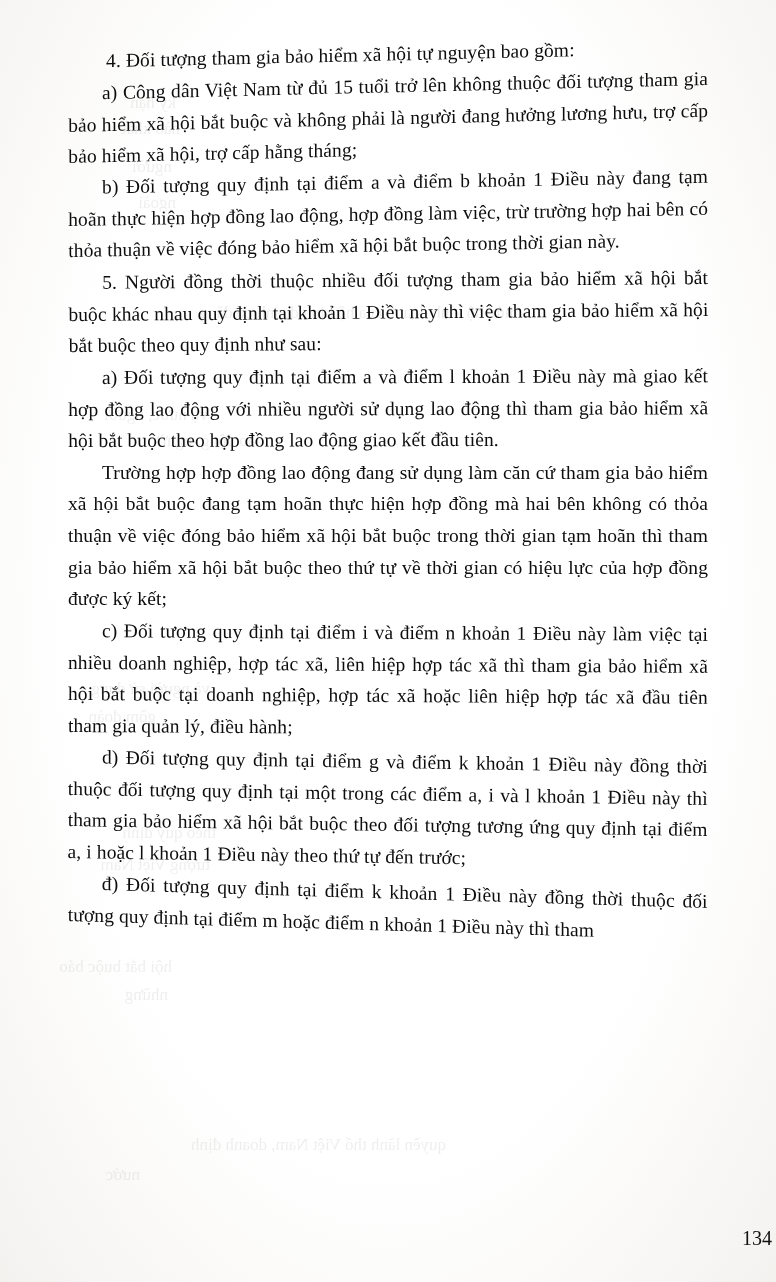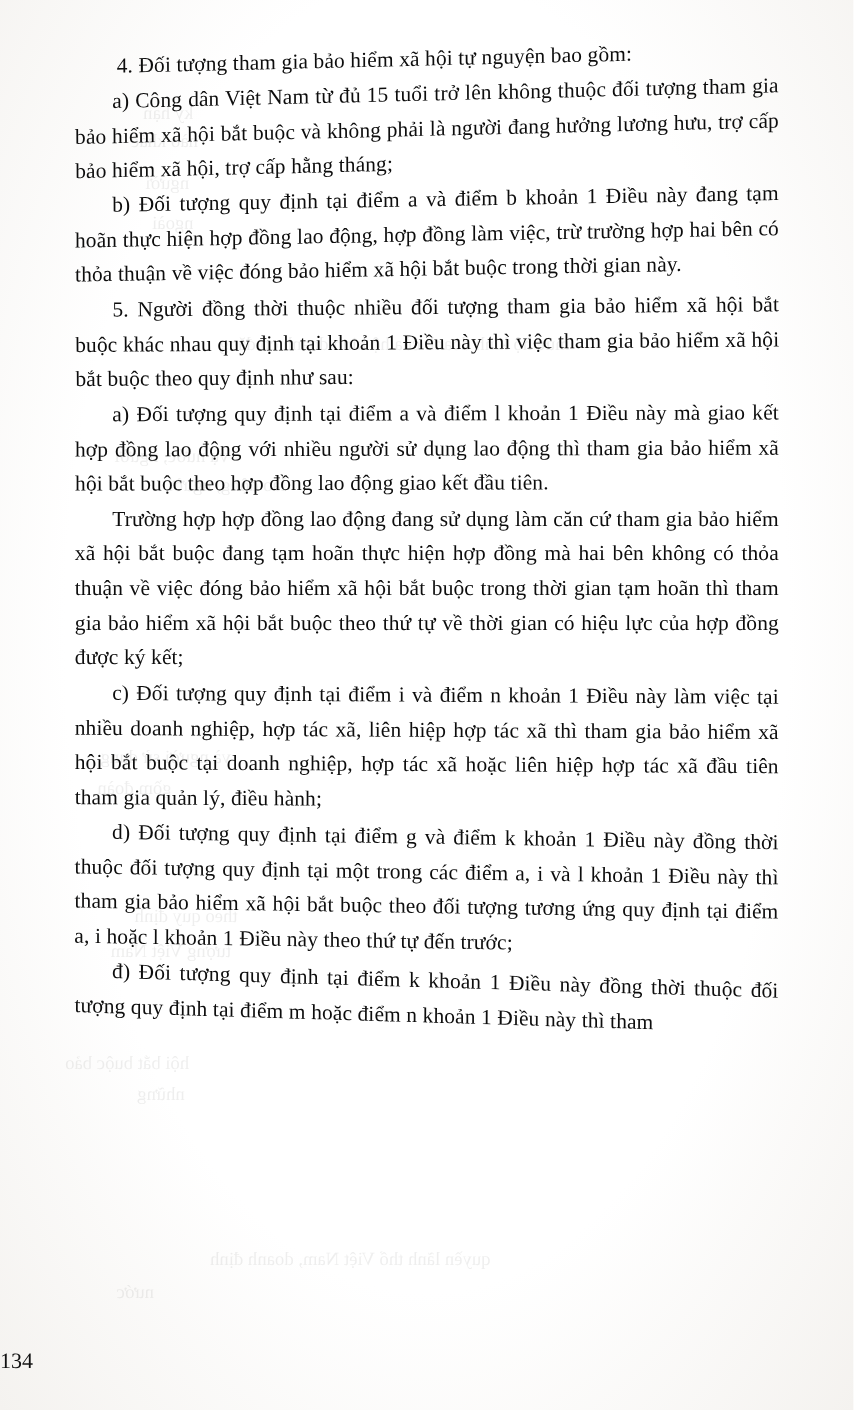--- a/index.html
+++ b/index.html
@@ -69,23 +69,23 @@
   .skew-e { transform: rotate(0deg); transform-origin: left top; }
   .skew-f { transform: rotate(0.35deg) skewX(0.3deg); transform-origin: left top; }
   .skew-g { transform: rotate(0.9deg) skewX(0.7deg); transform-origin: left top; }
   .skew-i { transform: rotate(1.7deg) skewX(1.4deg); transform-origin: left top; }
 
   .gap-s { margin-top: 2px; }
 
   .page-number {
     position: absolute;
     left: 0;
-    right: 16px;
+    right: 4px;
     bottom: 32px;
-    text-align: left;
+    text-align: right;
     font-size: 20px;
     font-family: "Liberation Serif", serif;
     color: #111;
   }
 </style>
 </head>
 <body>
 
 <div class="page">
 

